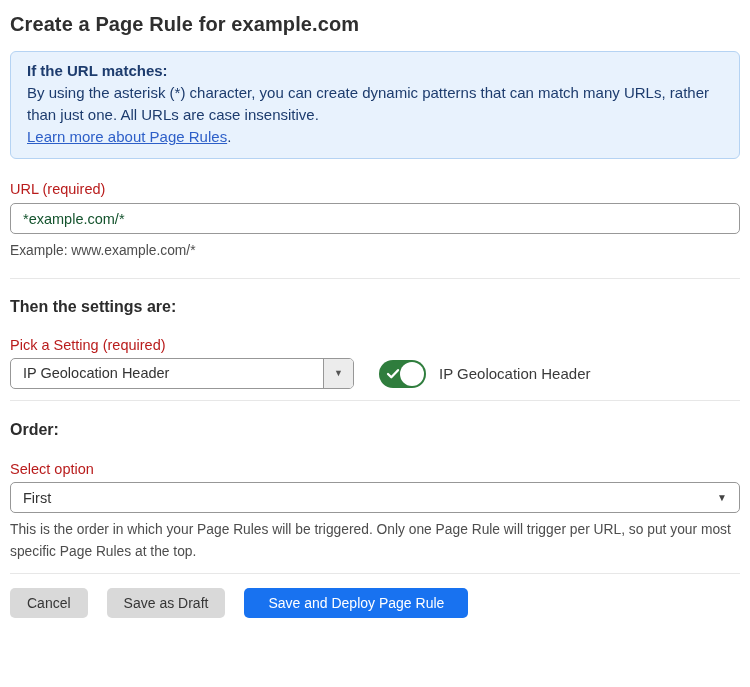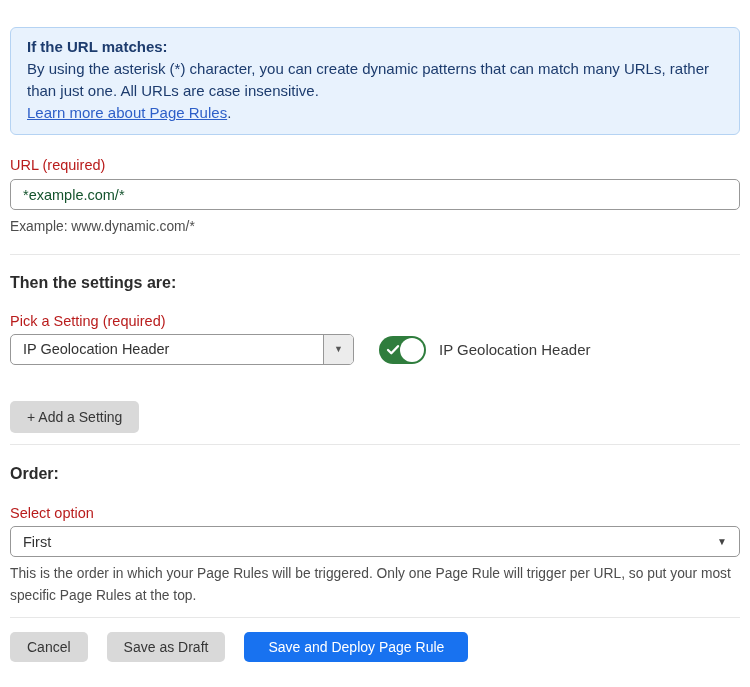--- a/index.html
+++ b/index.html
@@ -200,30 +200,31 @@
     display: flex;
     align-items: center;
     gap: 19px;
   }
 </style>
 </head>
 <body>
 
 <div class="page">
 
+  <h1>Create a Page Rule for example.com</h1>
 
   <div class="info-box">
     <div class="info-heading">If the URL matches:</div>
     <div class="info-body">By using the asterisk (*) character, you can create dynamic patterns that can match many URLs, rather than just one. All URLs are case insensitive.</div>
     <div class="info-link-line"><a class="info-link" href="#">Learn more about Page Rules</a><span>.</span></div>
   </div>
 
   <label class="field-label">URL (required)</label>
   <input class="text-input" type="text" value="*example.com/*" style="">
-  <div class="helper-text">Example: www.dynamic.com/*</div>
+  <div class="helper-text">Example: www.example.com/*</div>
 
   <hr class="divider d1">
 
   <h2>Then the settings are:</h2>
   <label class="field-label pick">Pick a Setting (required)</label>
 
   <div class="setting-row">
     <div class="select-composite">
       <div class="select-value">IP Geolocation Header</div>
       <div class="select-caret-btn">
@@ -234,21 +235,20 @@
       <div class="toggle" role="switch" aria-checked="true">
         <svg class="check" width="14" height="12" viewBox="0 0 14 12">
           <polyline points="2,6 5.3,9.3 12,2.2" fill="none" stroke="#ffffff" stroke-width="2.3" stroke-linecap="round" stroke-linejoin="round"></polyline>
         </svg>
         <div class="knob"></div>
       </div>
       <span class="toggle-label">IP Geolocation Header</span>
     </div>
   </div>
 
-  <button class="btn gray add-btn">+ Add a Setting</button>
 
   <hr class="divider d2">
 
   <h2 class="order">Order:</h2>
   <label class="field-label">Select option</label>
 
   <div class="select-full">
     <span>First</span>
     <span class="caret">▼</span>
   </div>

